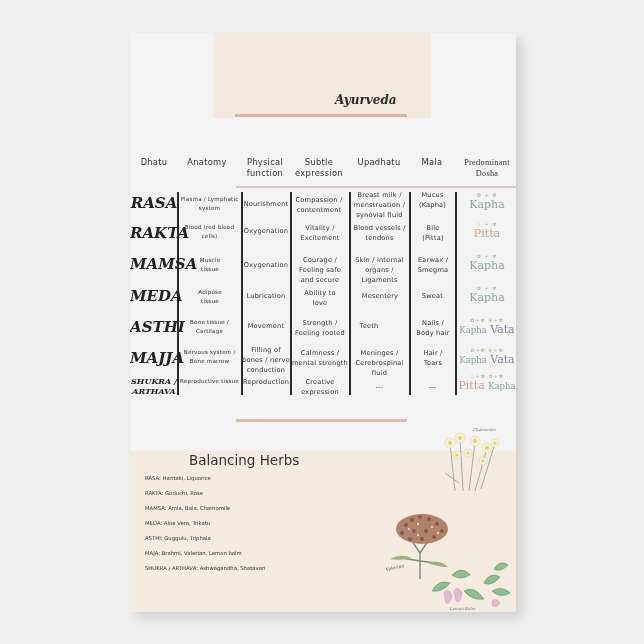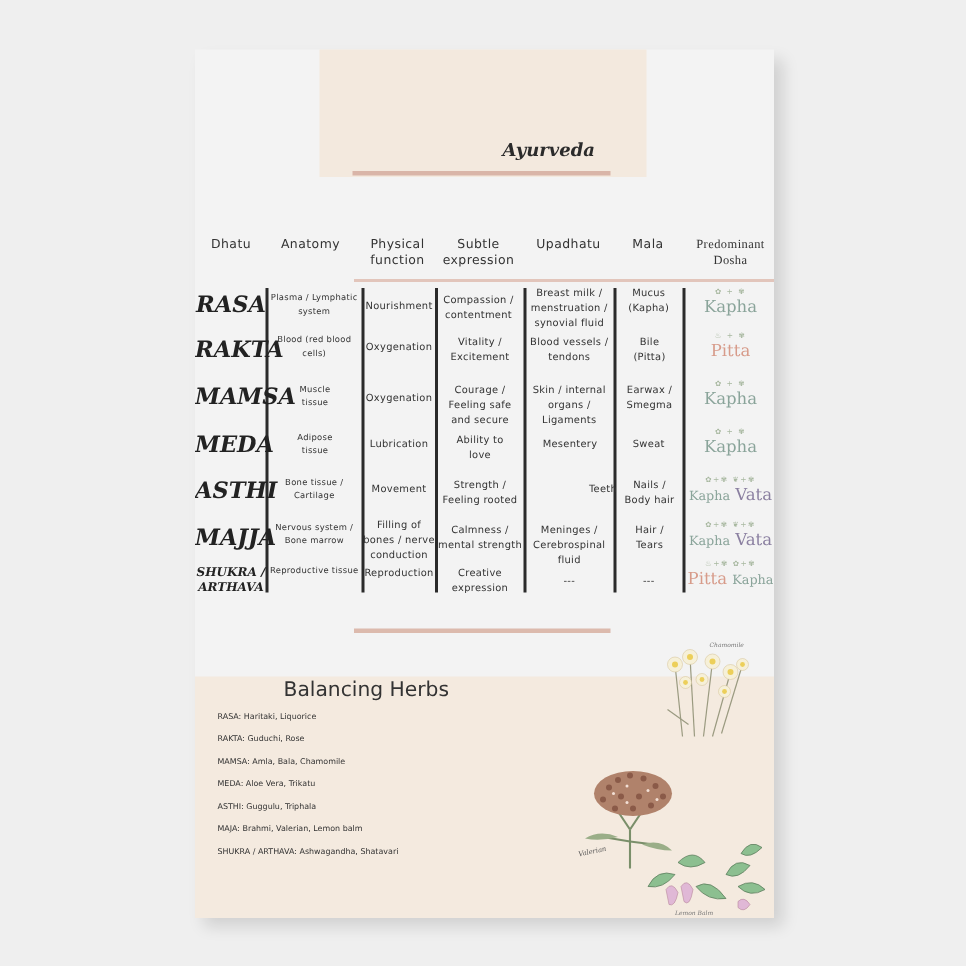--- a/index.html
+++ b/index.html
@@ -108,21 +108,21 @@
       <span class="deco">✿ + ✾</span>
       <span class="lbl">Kapha</span>
     </div>
   </div>
 
   <div class="row" style="top:287px;">
     <div class="dhatu" style="top:2px;">ASTHI</div>
     <div class="cell anat" style="left:49px;width:61px;top:-2px;">Bone tissue / Cartilage</div>
     <div class="cell" style="left:112px;width:48px;top:1px;">Movement</div>
     <div class="cell" style="left:163px;width:54px;top:-2px;">Strength / Feeling rooted</div>
-    <div class="cell" style="left:220px;width:38px;top:1px;padding-left:33px;">Teeth</div>
+    <div class="cell" style="left:220px;width:38px;top:1px;">Teeth</div>
     <div class="cell" style="left:284px;width:38px;top:-2px;">Nails / Body hair</div>
     <div class="dosha" style="top:-3px;">
       <span class="deco">✿+✾ ❦+✾</span>
       <span class="lbl small">Kapha</span>
       <span class="lbl vata">Vata</span>
     </div>
   </div>
 
   <div class="row" style="top:317px;">
     <div class="dhatu" style="top:3px;">MAJJA</div>

